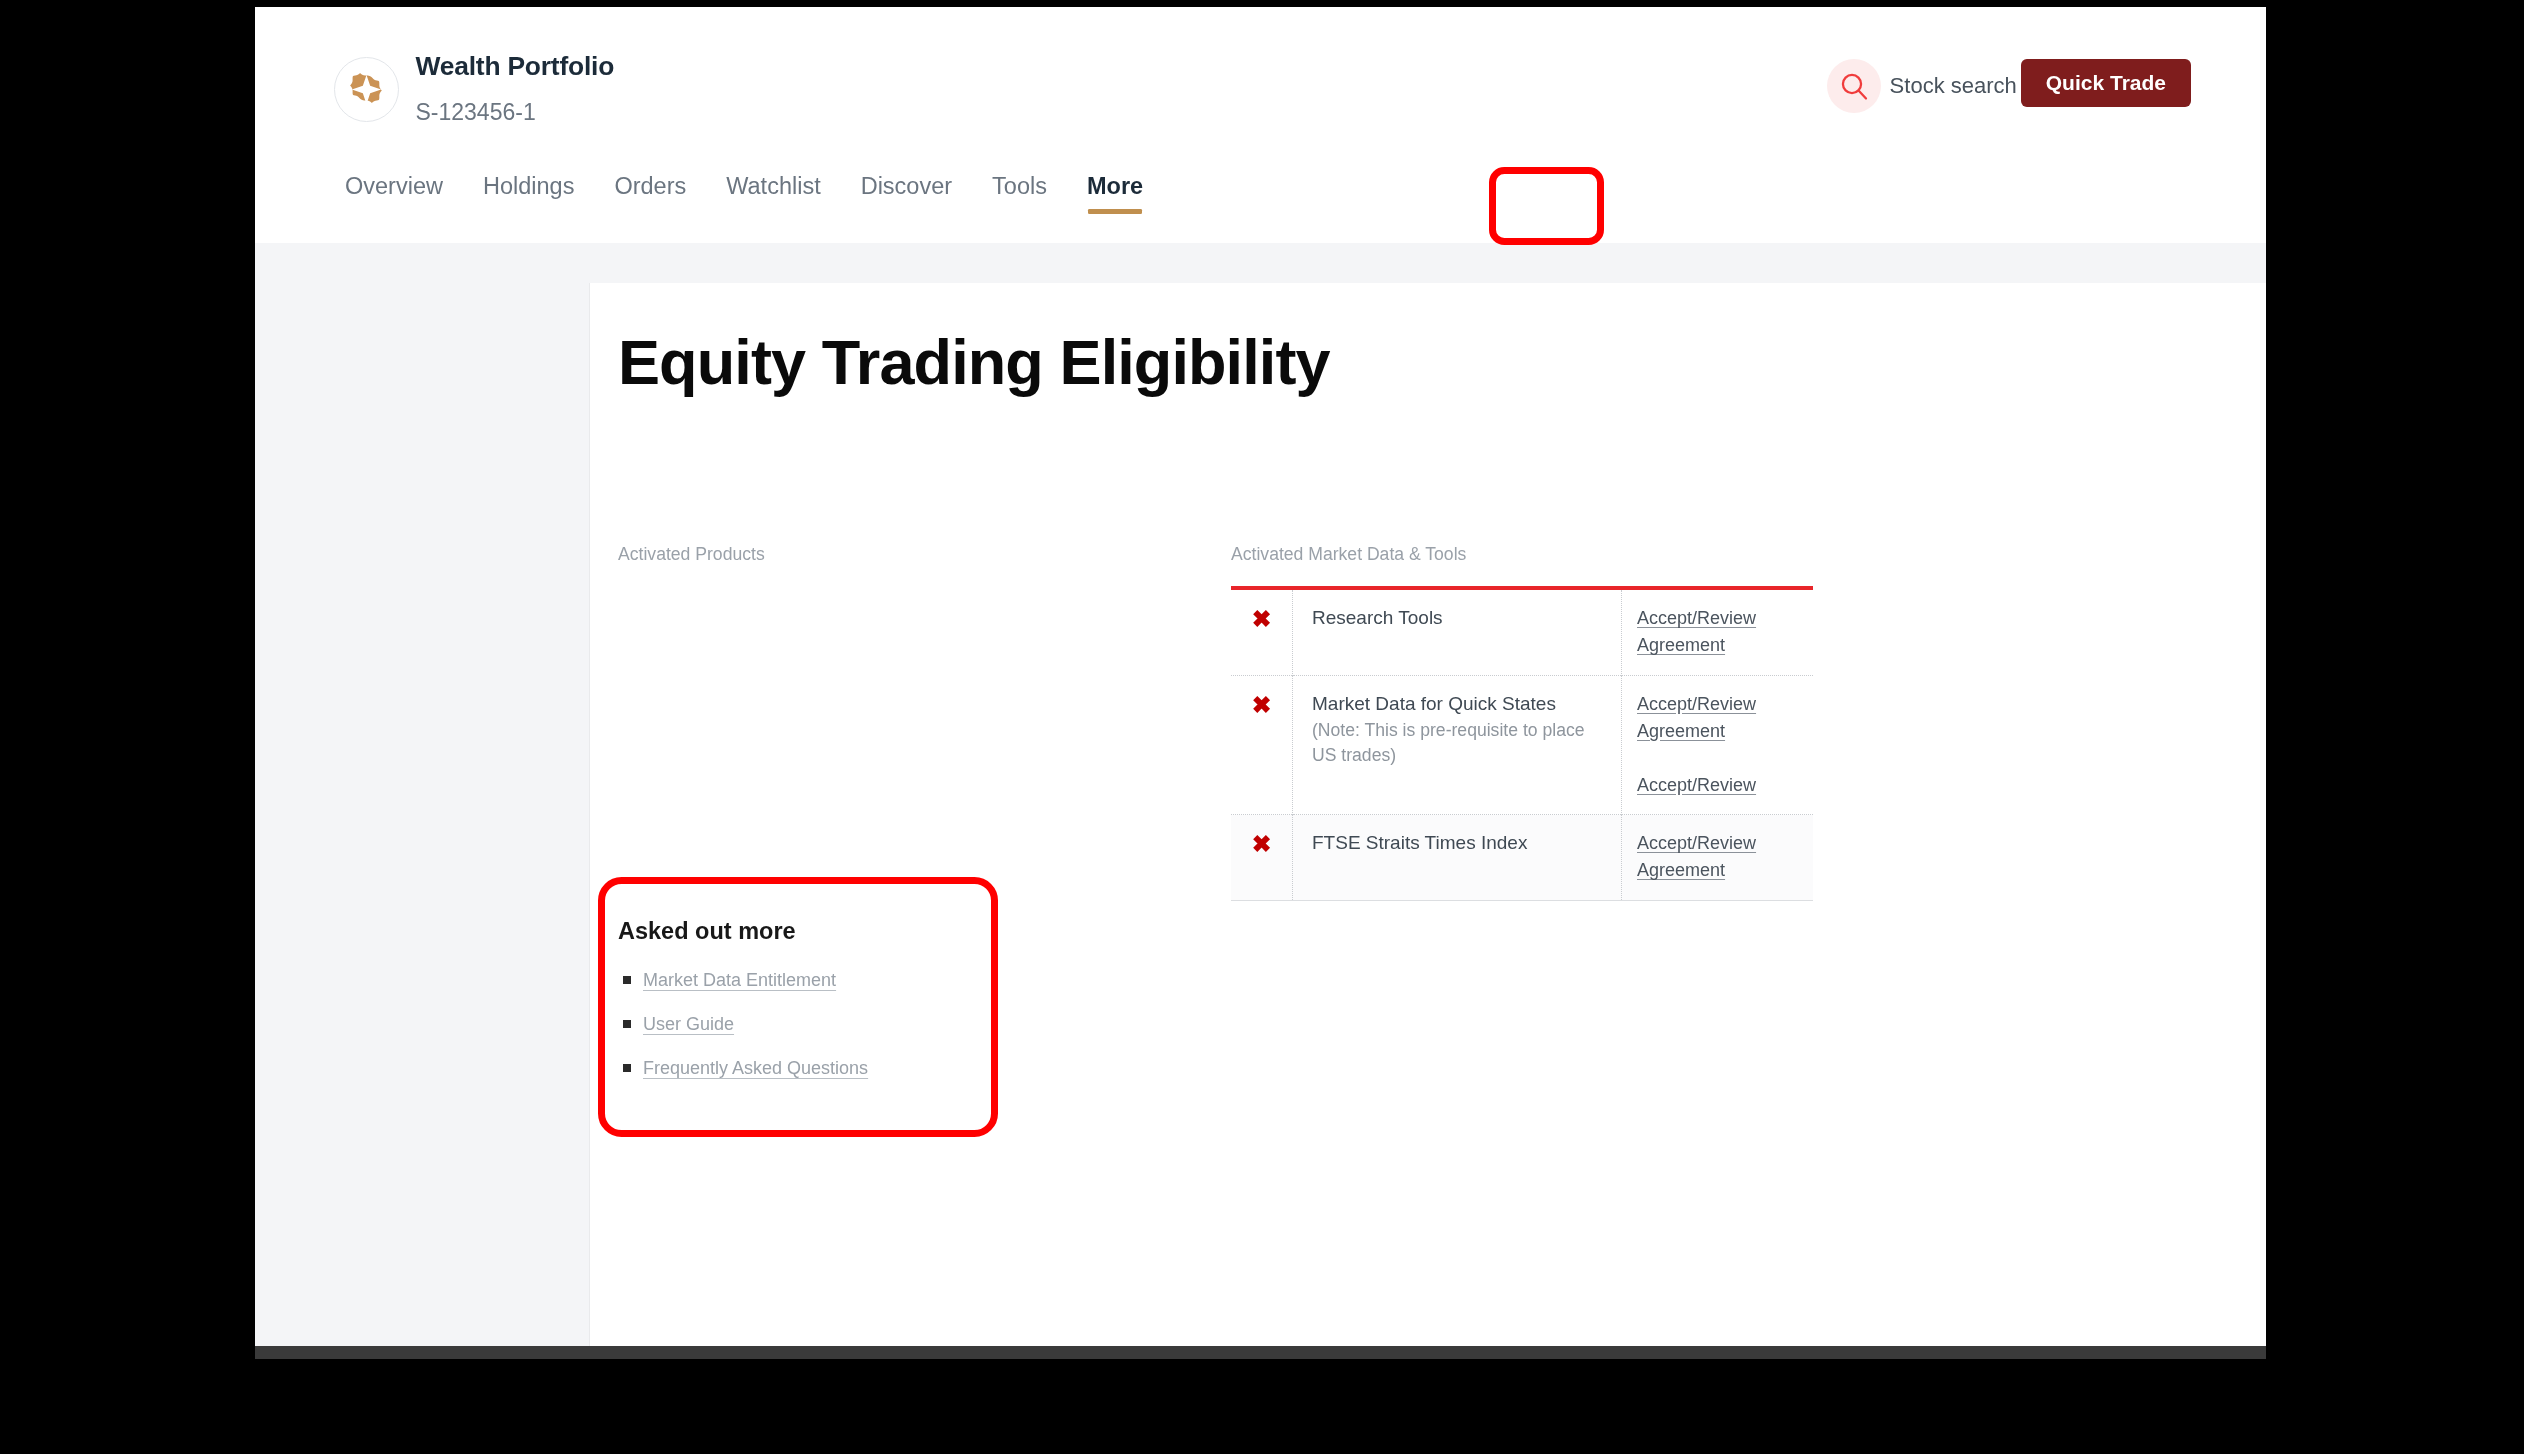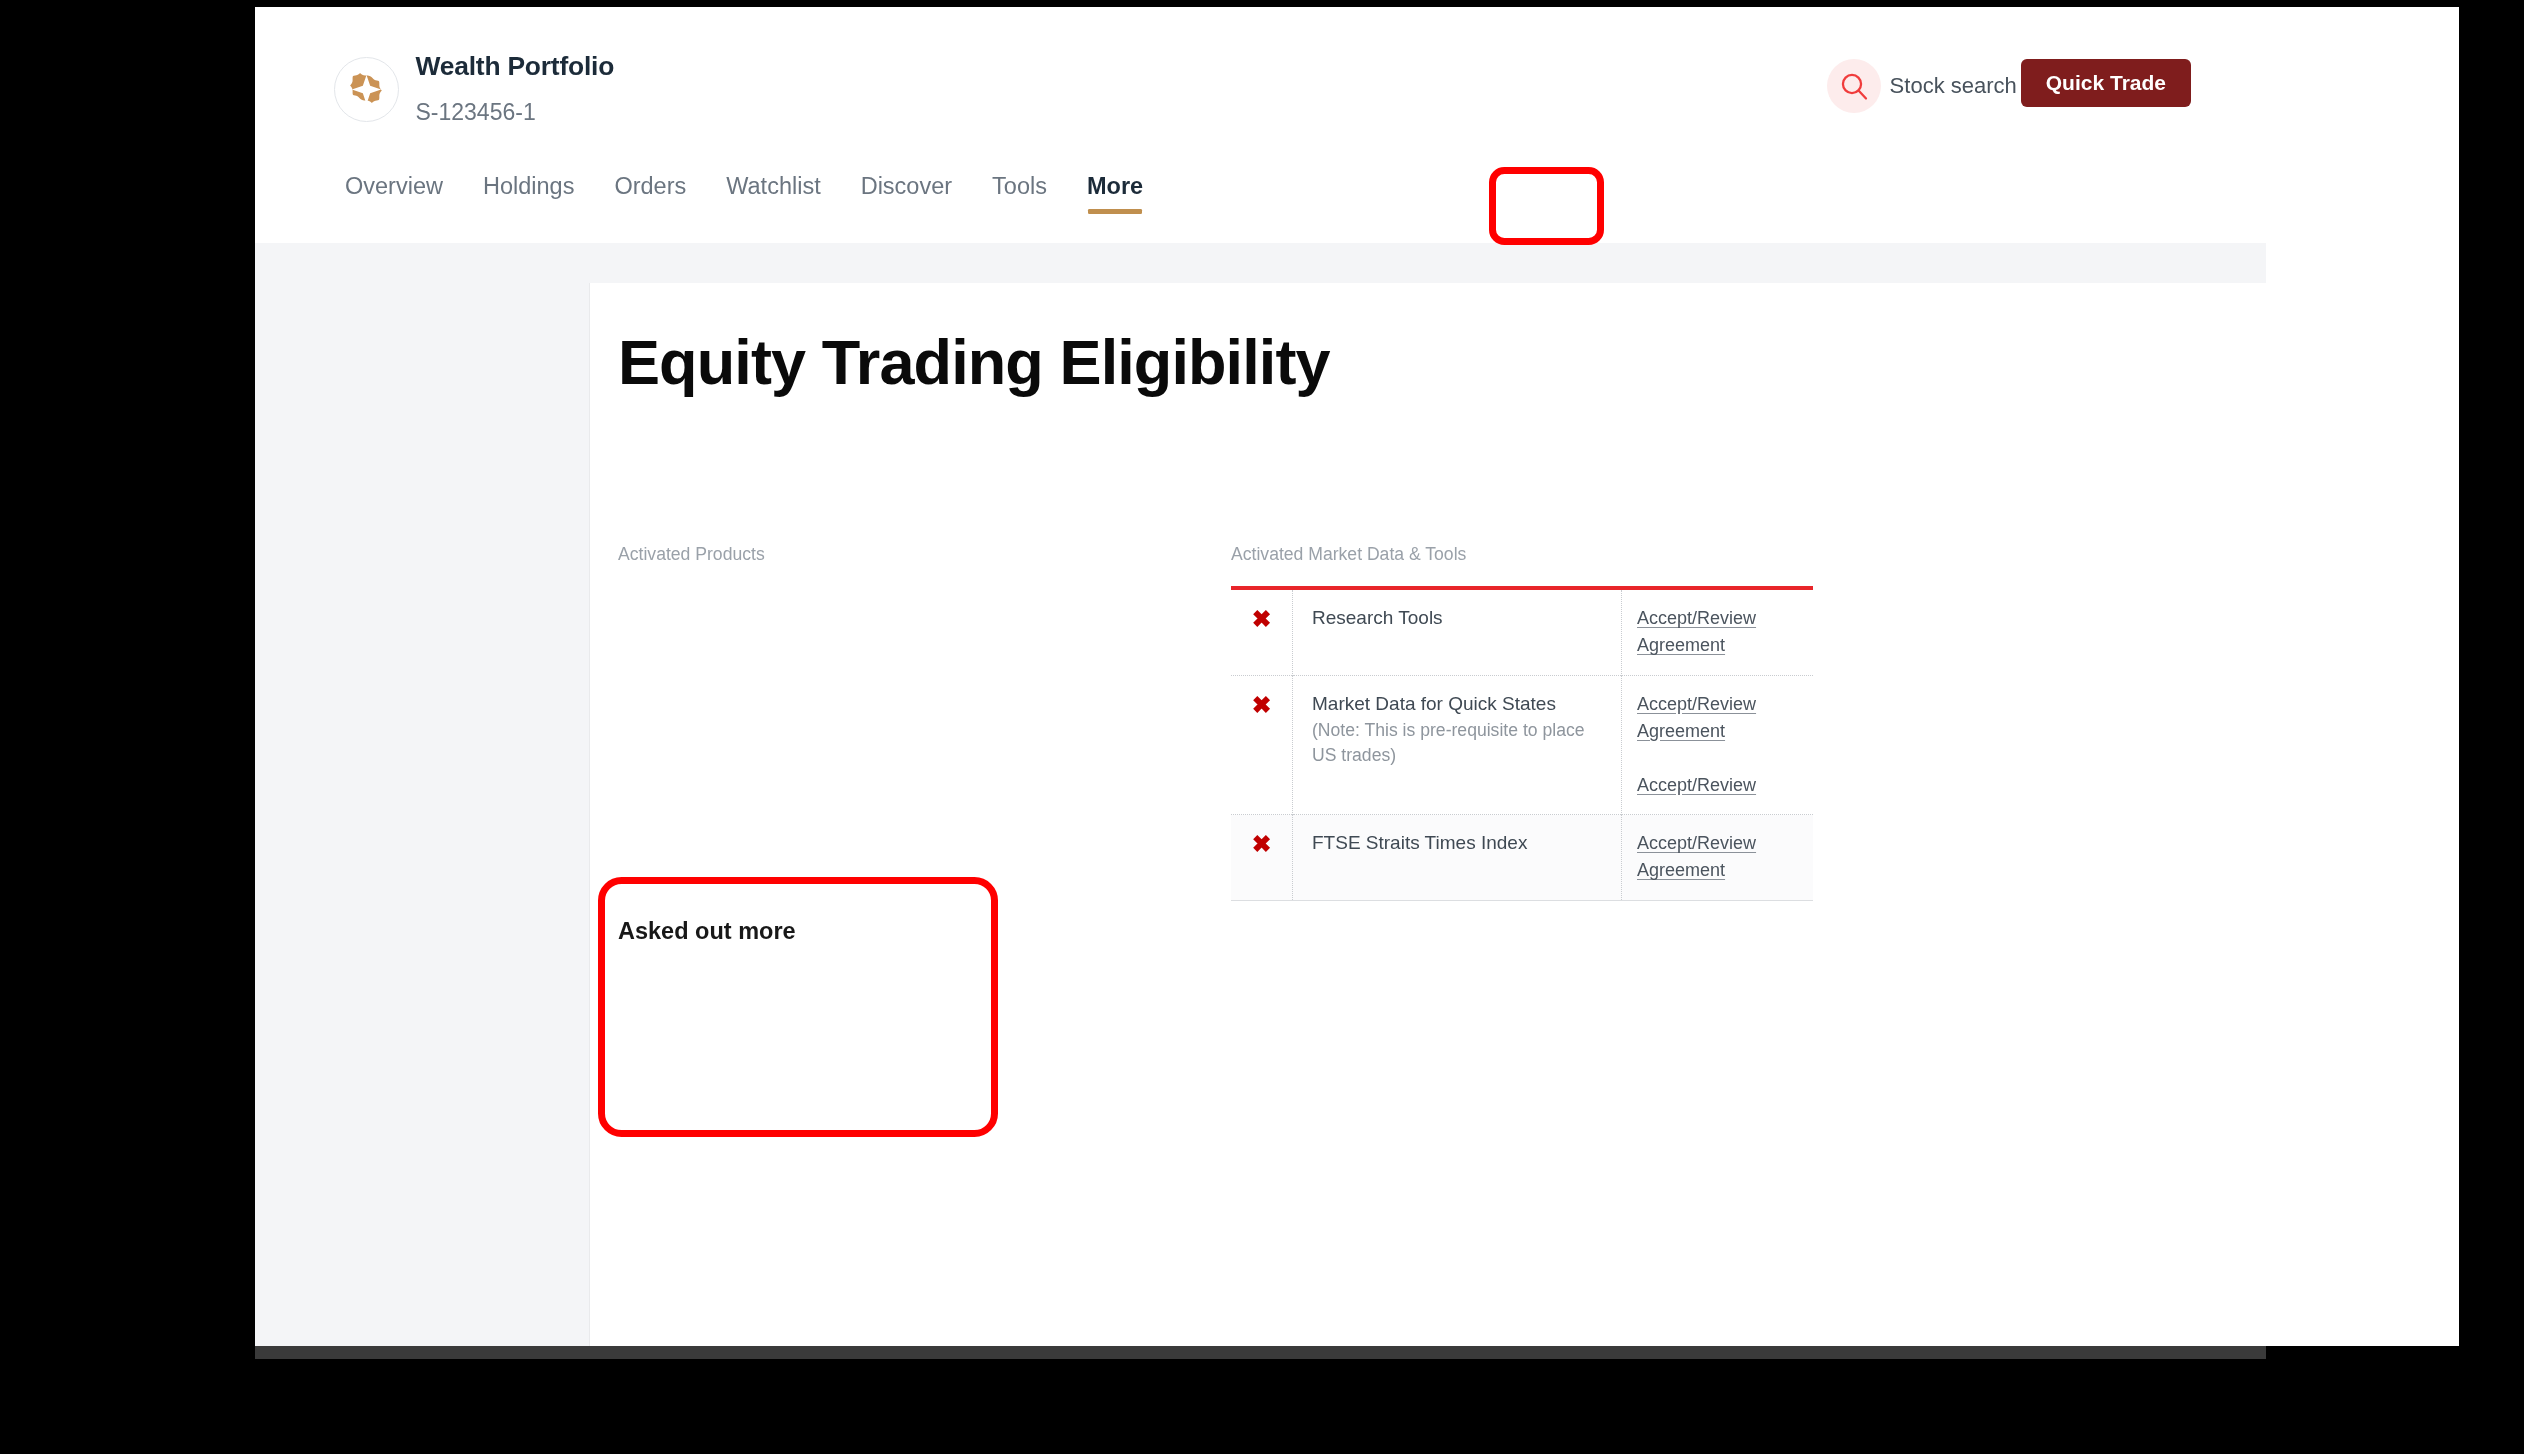--- a/index.html
+++ b/index.html
@@ -13,21 +13,21 @@
     overflow: hidden;
     font-family: "Liberation Sans", sans-serif;
     -webkit-font-smoothing: antialiased;
   }
 
   
   #viewport {
     position: absolute;
     left: 255px;
     top: 7px;
-    width: 2204px;
+    width: 2011px;
     height: 1339px;
     background: #ffffff;
     overflow: hidden;
   }
   #scrollbar-strip {
     position: absolute;
     left: 255px;
     top: 1346px;
     width: 2011px;
     height: 13px;
@@ -409,20 +409,31 @@
               <td class="col-action">
                 <span class="table-link">Accept/Review Agreement</span>
               </td>
             </tr>
           </tbody>
         </table>
       </div>
 
       <div id="find-out-more">
         <div id="fom-title">Asked out more</div>
+        <ul id="fom-list">
+          <li>
+            <span class="fom-link">Market Data Entitlement</span>
+          </li>
+          <li>
+            <span class="fom-link">User Guide</span>
+          </li>
+          <li>
+            <span class="fom-link">Frequently Asked Questions</span>
+          </li>
+        </ul>
       </div>
 
       <div id="find-out-more-highlight"></div>
 
     </div>
   </div>
 </div>
 
 <div id="scrollbar-strip"></div>
 

